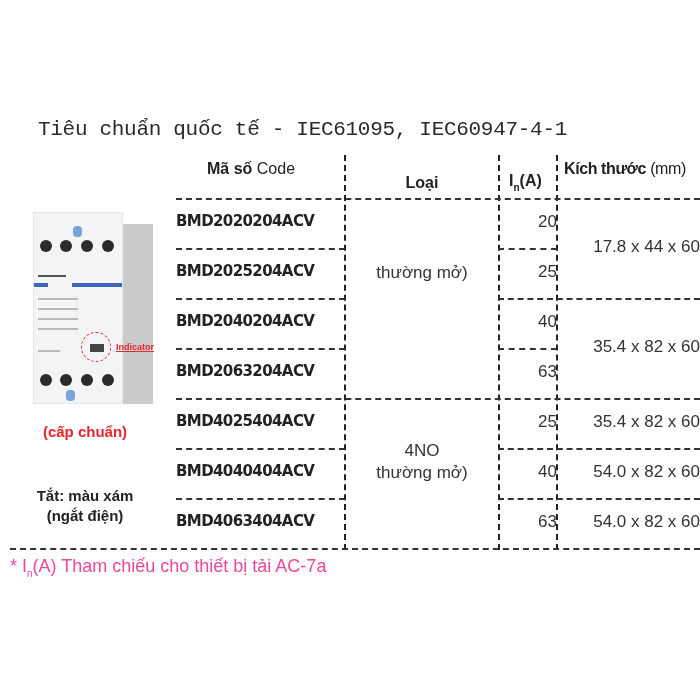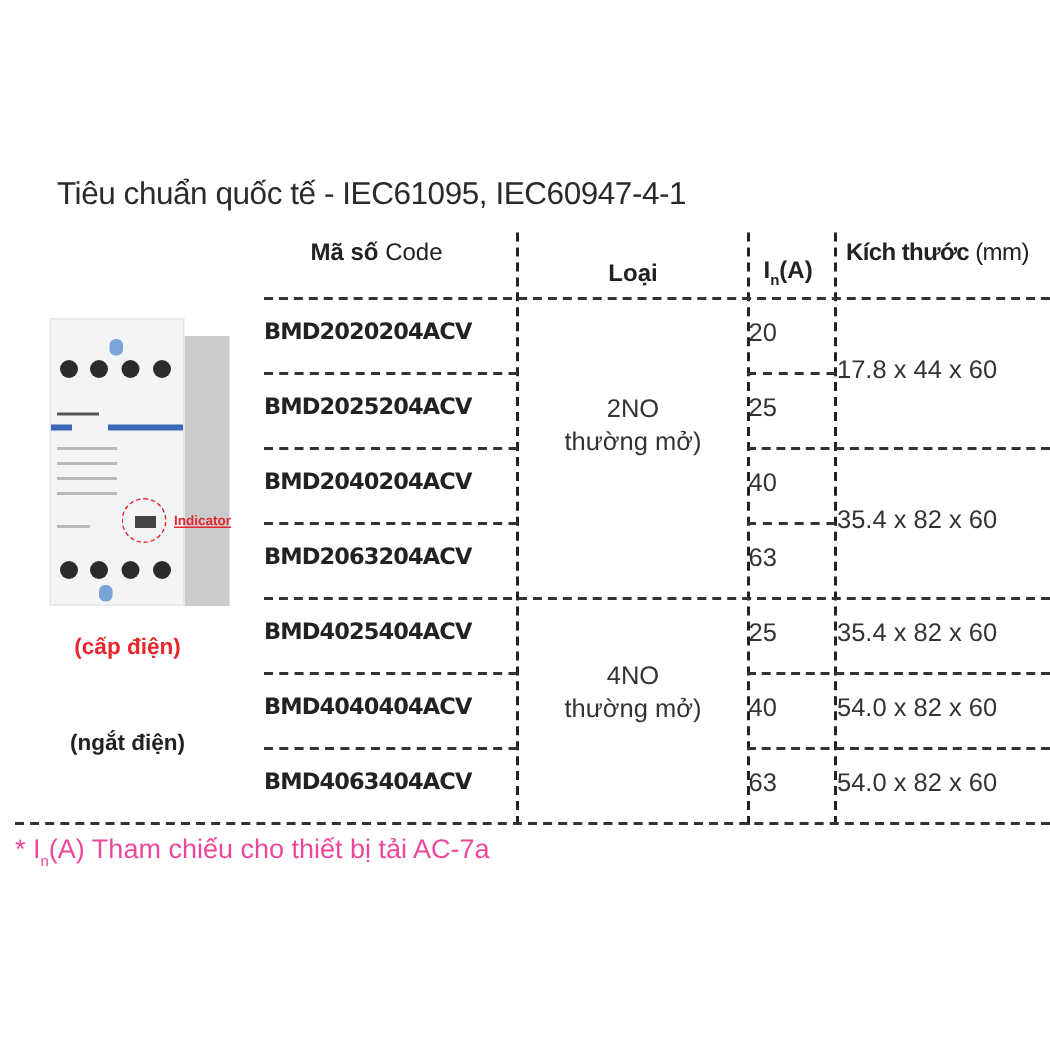--- a/index.html
+++ b/index.html
@@ -1,30 +1,30 @@
 <!DOCTYPE html>
 <html><head>
 <meta charset="utf-8">
 <style>
   * { box-sizing: border-box; margin: 0; padding: 0; }
   html, body { width: 700px; height: 700px; background: #ffffff; overflow: hidden; }
   body { position: relative; font-family: "DejaVu Sans", sans-serif; color: #222; }
 
-  .title { position: absolute; left: 38px; top: 118px; font-size: 21px; color: #2a2a2a; letter-spacing: -0.3px; white-space: nowrap; font-family: Liberation Sans, sans-serif; }
+  .title { position: absolute; left: 38px; top: 118px; font-size: 21px; color: #2a2a2a; letter-spacing: -0.3px; white-space: nowrap; font-family: Liberation Mono, monospace; }
 
   .abs { position: absolute; }
   .hd { font-size: 16px; color: #222; white-space: nowrap; font-family: "Liberation Sans", sans-serif; }
   .hd b { font-weight: bold; }
   .sub { font-size: 10px; vertical-align: -5px; font-weight: bold; }
 
   .vline { position: absolute; width: 0; border-left: 2px dashed #222; }
   .hline { position: absolute; height: 0; border-top: 2px dashed #333; }
 
   .code { position: absolute; left: 176px; width: 168px; font-size: 15px; font-weight: bold; color: #222; font-family: "DejaVu Sans", sans-serif; letter-spacing: -0.6px; white-space: nowrap; }
-  .cell { position: absolute; text-align: left; font-size: 17px; color: #333; font-family: "Liberation Sans", sans-serif; white-space: nowrap; }
+  .cell { position: absolute; text-align: right; font-size: 17px; color: #333; font-family: "Liberation Sans", sans-serif; white-space: nowrap; }
   .type { position: absolute; left: 345px; width: 154px; text-align: center; font-size: 17px; color: #333; line-height: 22px; font-family: "Liberation Sans", sans-serif; }
 
   .note { position: absolute; left: 10px; top: 556px; font-size: 18px; color: #ec4899; font-family: "Liberation Sans", sans-serif; white-space: nowrap; }
   .note .sub { font-weight: normal; }
 
   
   .product { position: absolute; left: 18px; top: 212px; width: 140px; height: 192px; }
   .body-main { position: absolute; left: 15px; top: 0; width: 90px; height: 192px; background: #f3f4f5; border: 1px solid #e4e6e8; }
   .body-side { position: absolute; left: 105px; top: 12px; width: 30px; height: 180px; background: #c9cbcd; }
   .term { position: absolute; width: 12px; height: 12px; border-radius: 50%; background: #2b2b2b; }
@@ -71,21 +71,20 @@
 
 <div class="code" style="top:212px;">BMD2020204ACV</div>
 <div class="code" style="top:262px;">BMD2025204ACV</div>
 <div class="code" style="top:312px;">BMD2040204ACV</div>
 <div class="code" style="top:362px;">BMD2063204ACV</div>
 <div class="code" style="top:412px;">BMD4025404ACV</div>
 <div class="code" style="top:462px;">BMD4040404ACV</div>
 <div class="code" style="top:512px;">BMD4063404ACV</div>
 
 <div class="type" style="top:262px;">
-  <div>2NO</div>
   <div>thường mở)</div>
 </div>
 <div class="type" style="top:440px;">
   <div>4NO</div>
   <div>thường mở)</div>
 </div>
 
 <div class="cell" style="left:499px; width:58px; top:212px;">20</div>
 <div class="cell" style="left:499px; width:58px; top:262px;">25</div>
 <div class="cell" style="left:499px; width:58px; top:312px;">40</div>
@@ -120,19 +119,20 @@
   <div class="indicator-win"></div>
   <div class="indicator-txt">Indicator</div>
   <div class="term" style="left:22px; top:162px;"></div>
   <div class="term" style="left:42px; top:162px;"></div>
   <div class="term" style="left:63px; top:162px;"></div>
   <div class="term" style="left:84px; top:162px;"></div>
   <div class="bluebtn" style="left:48px; top:178px;"></div>
 </div>
 
 <div class="state-on">
-  <div>(cấp điện)</div>
+  <div>(cấp chuẩn)</div>
 </div>
 <div class="state-off">
+  <div>Tắt: màu xám</div>
   <div>(ngắt điện)</div>
 </div>
 
 <div class="note"><span>* I</span><span class="sub">n</span><span>(A) Tham chiếu cho thiết bị tải AC-7a</span></div>
 
 </body></html>

